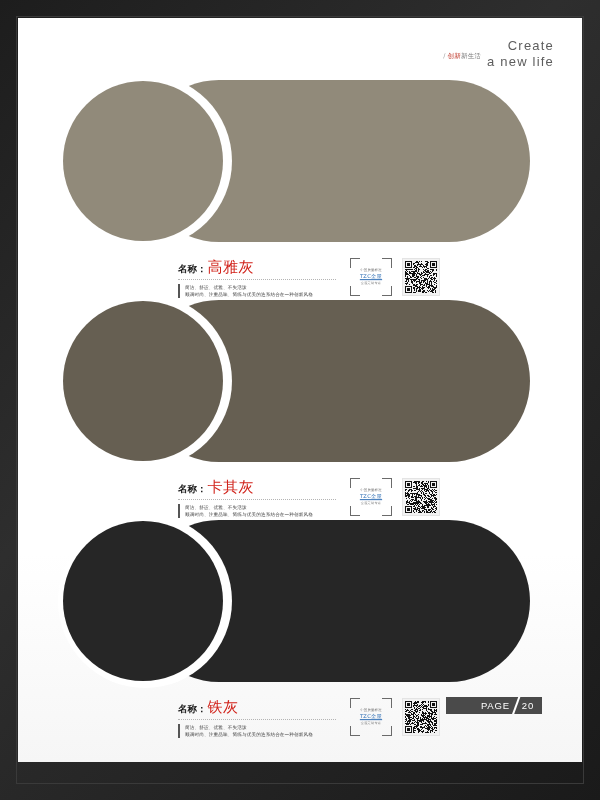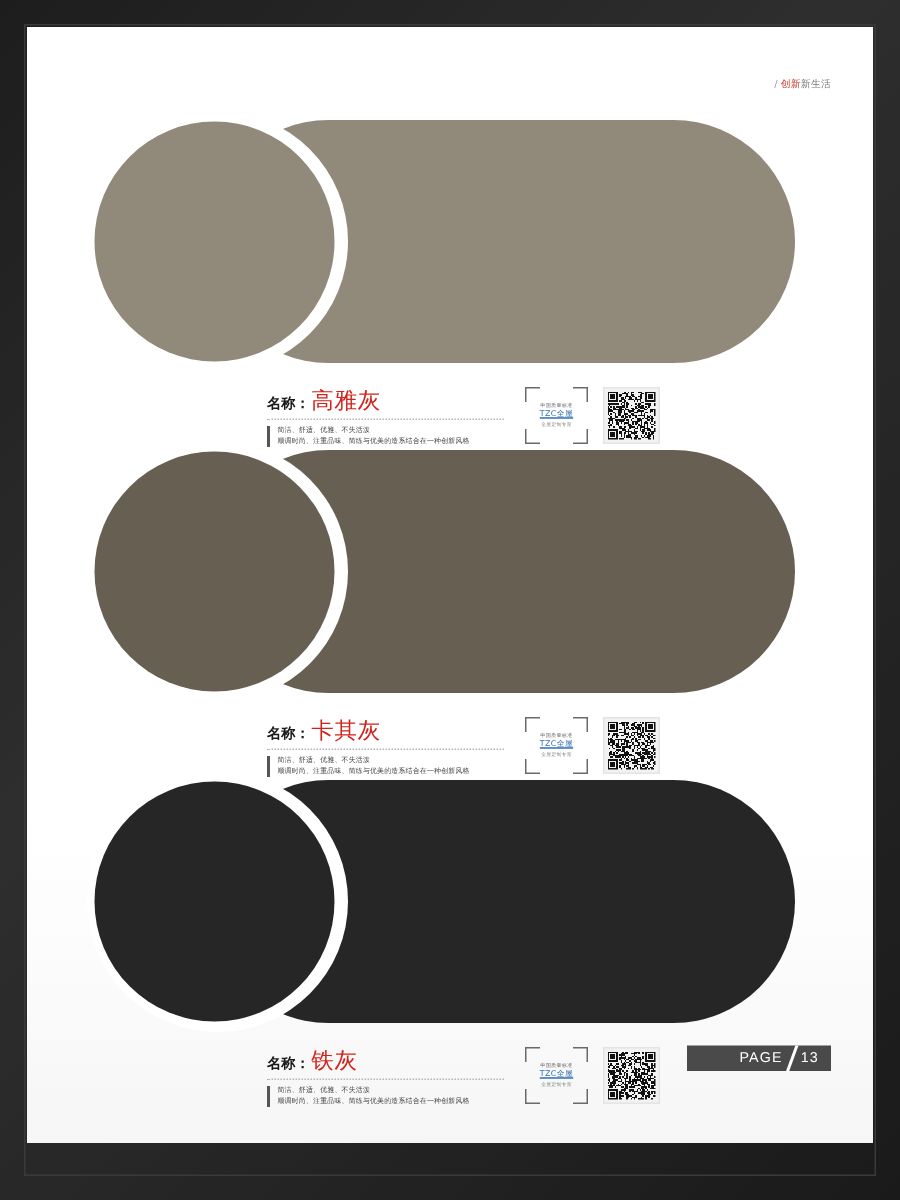--- a/index.html
+++ b/index.html
@@ -206,21 +206,21 @@
     background: #f2f2f2;
     padding: 2px;
     box-sizing: border-box;
     border: 1px solid #e4e4e4;
   }
   .qr svg { display: block; }
 
   
   .page-num {
     position: absolute;
-    right: 28px;
+    right: 40px;
     bottom: 48px;
     width: 96px;
     height: 17px;
     background: #4a4a4a;
     color: #ffffff;
     display: flex;
     align-items: center;
     justify-content: flex-end;
     padding-right: 8px;
     box-sizing: border-box;
@@ -245,20 +245,24 @@
 <body>
 
 <div class="frame">
   <div class="frame-inner-edge"></div>
 
   <div class="page">
 
     <div class="header">
       <div class="header-cn">
         <span class="slash">/</span><span class="red">创新</span><span>新生活</span>
+      </div>
+      <div class="header-en">
+        <div class="l1">Create</div>
+        <div class="l2">a new life</div>
       </div>
     </div>
 
     <div class="block" style="top:62px;">
       <div class="shape-area">
         <div class="pill" id="pill1" style="background: rgb(145, 138, 122);"></div>
         <div class="carver"></div>
         <div class="circle" id="circle1" style="background: rgb(145, 138, 122);"></div>
       </div>
     </div>
@@ -2042,17 +2046,17 @@
               <rect x="26" y="32" width="1" height="1" fill="#111"></rect>
               <rect x="30" y="32" width="1" height="1" fill="#111"></rect>
             </svg>
         </div>
       </div>
     </div>
 
     <div class="page-num">
       <span class="pg-label">PAGE</span>
       <span class="pg-slash"></span>
-      <span class="pg-value">13</span>
+      <span class="pg-value">20</span>
     </div>
 
   </div>
 </div>
 
 </body></html>

